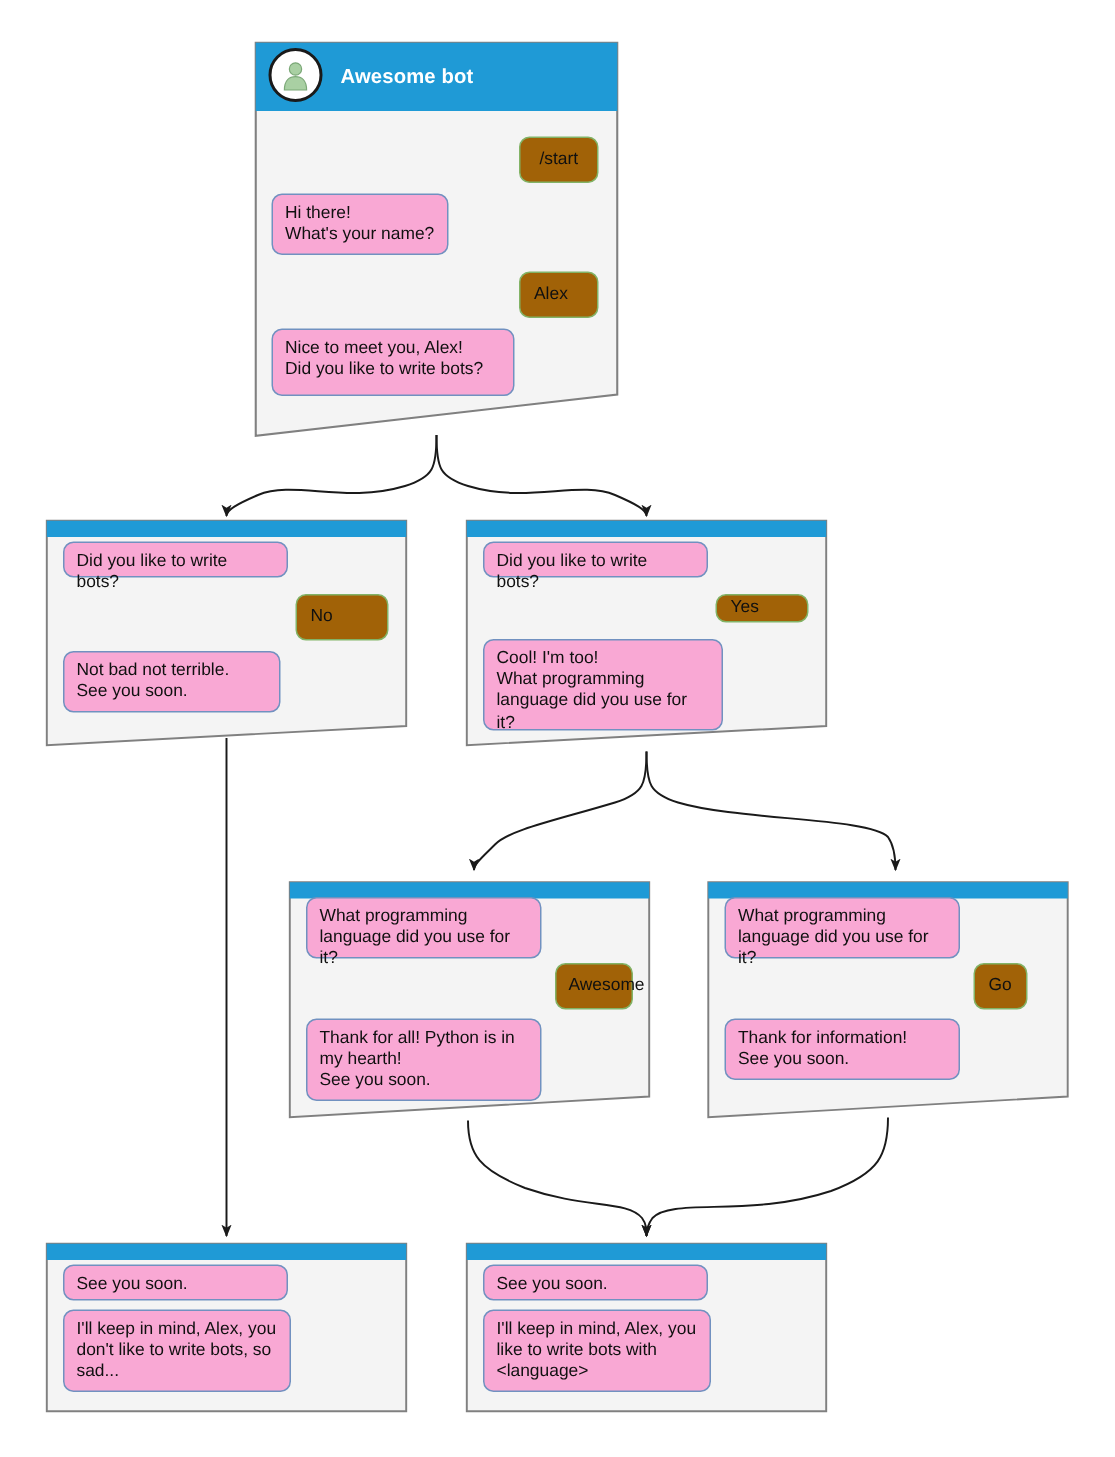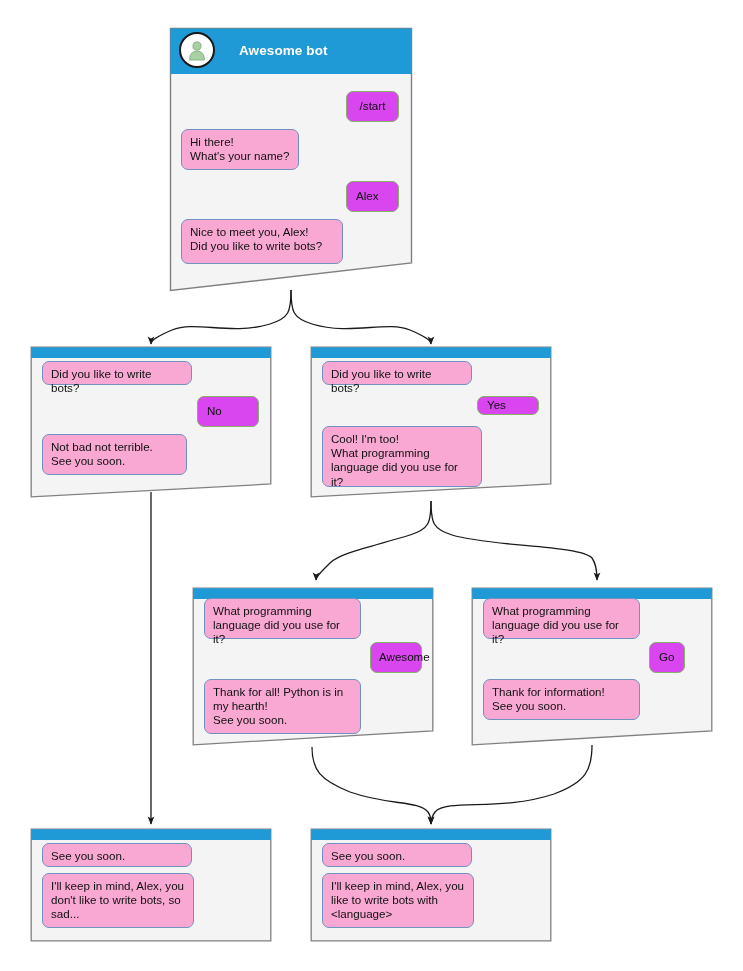--- a/index.html
+++ b/index.html
@@ -58,21 +58,20 @@
     left: 0;
     top: 0;
     width: 100%;
     box-sizing: border-box;
     display: flex;
     align-items: center;
   }
   .card-header.tall {
     height: 46px;
     padding-left: 10px;
-    gap: 12px;
   }
   .bot-avatar {
     width: 36px;
     height: 36px;
     border-radius: 50%;
     background: #ffffff;
     border: 2px solid #1a1a1a;
     box-sizing: border-box;
     display: flex;
     align-items: center;
@@ -101,21 +100,21 @@
     color: #101010;
     padding: 5px 8px 6px 8px;
     white-space: pre-line;
   }
   .msg.bot {
     background: #f9a8d4;
     border-color: #7191c0;
     left: 12px;
   }
   .msg.user {
-    background: #d946ef;
+    background: #a16207;
     border-color: #82b366;
     text-align: left;
   }
   .msg.user.center {
     display: flex;
     align-items: center;
   }
 </style>
 </head>
 <body>

